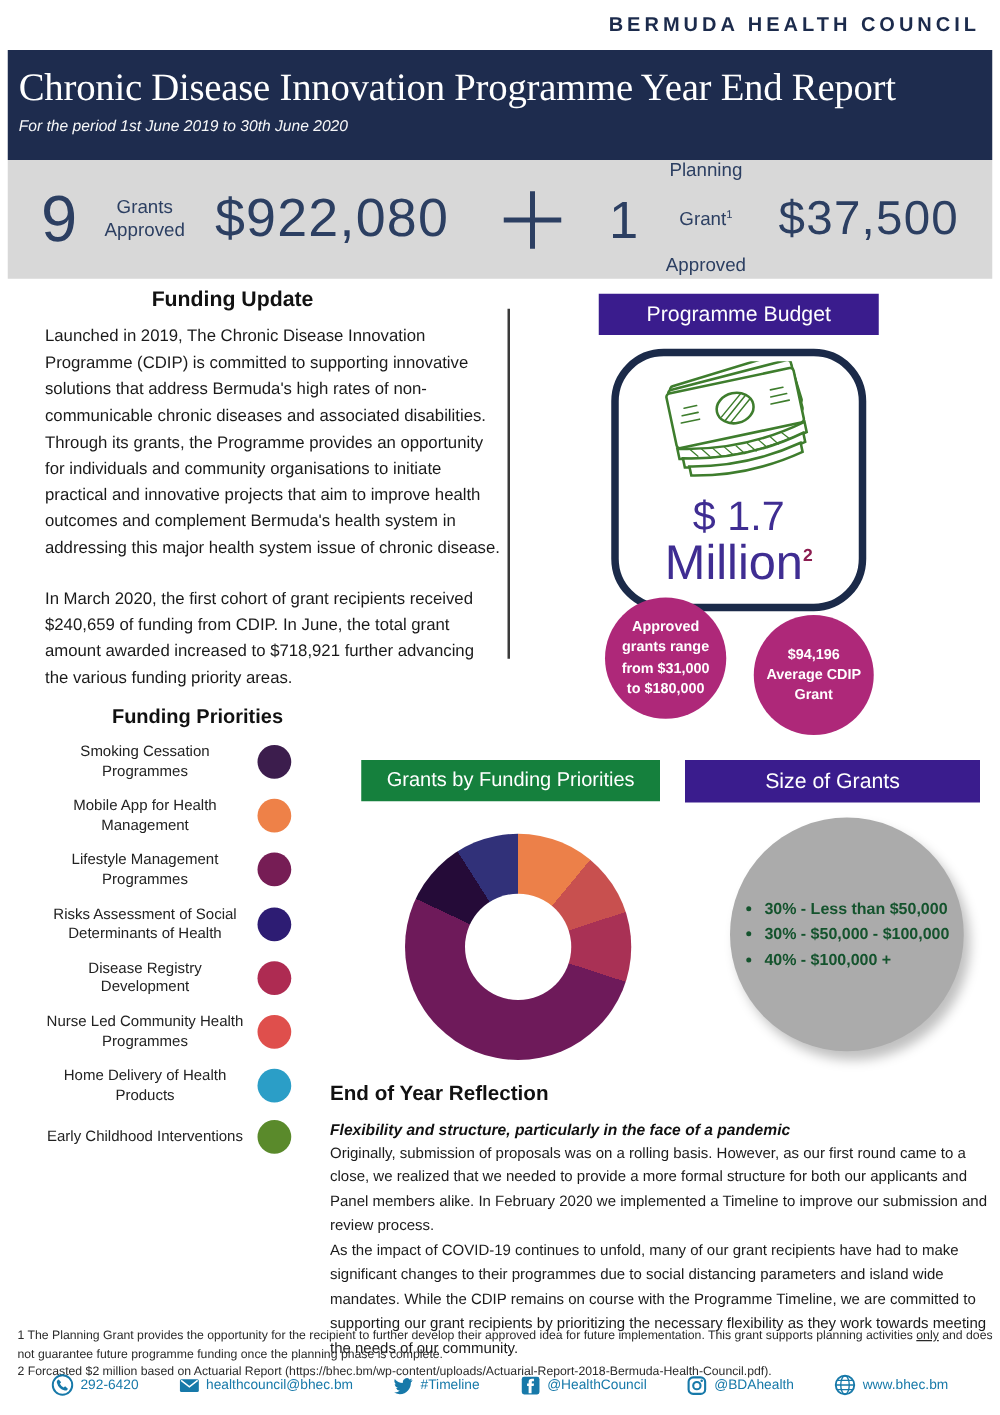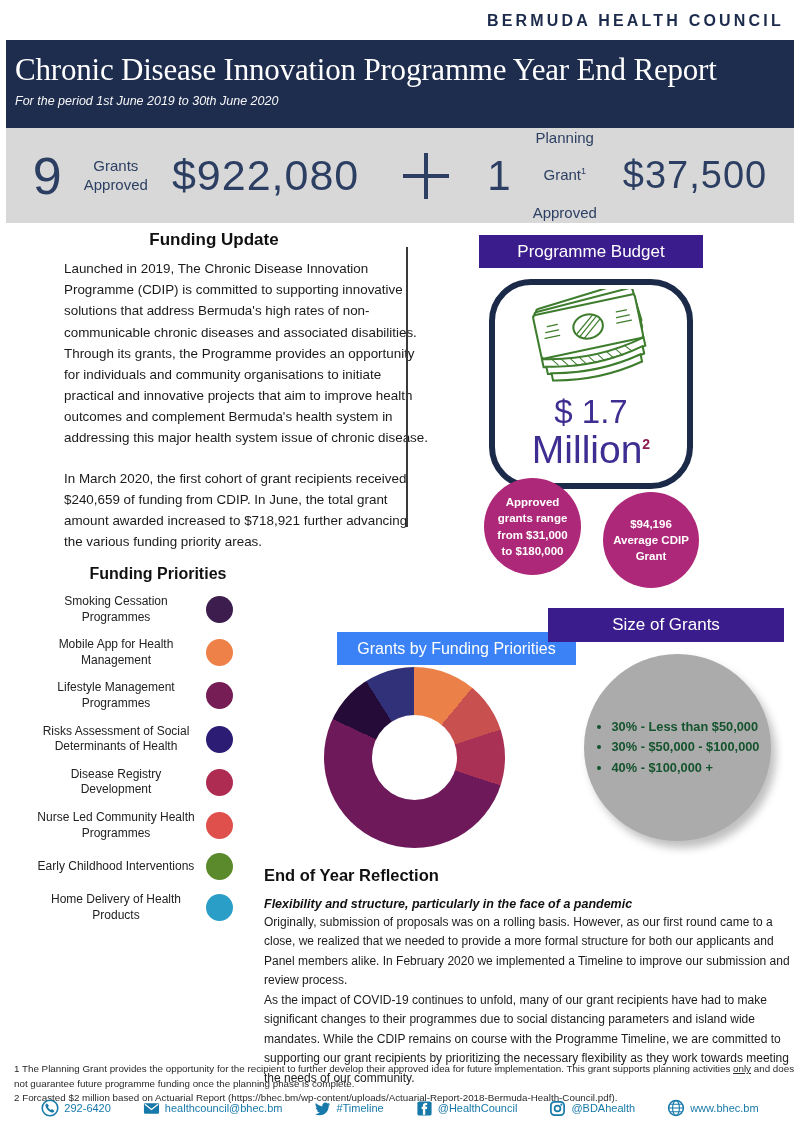--- a/index.html
+++ b/index.html
@@ -31,21 +31,21 @@
   .stat-num-big{font-size:52px;font-weight:300;}
   .stat-num-mid{font-size:42px;font-weight:300;}
   .stat-amount1{font-size:43px;font-weight:300;letter-spacing:1px;margin-left:24px;}
   .stat-amount2{font-size:38px;font-weight:300;letter-spacing:1px;margin-left:26px;}
   .stat-label{font-size:15px;line-height:1.25;text-align:center;white-space:pre-line;margin-left:22px;}
   .stat-label sup{font-size:9px;}
   .plus-icon{position:relative;width:46px;height:46px;margin:0 38px 0 44px;display:inline-block;}
   .plus-icon::before{content:"";position:absolute;left:0;top:21px;width:46px;height:4px;background:#2C3F62;}
   .plus-icon::after{content:"";position:absolute;left:21px;top:0;width:4px;height:46px;background:#2C3F62;}
   
-  .funding-update{position:absolute;left:30px;top:230px;width:364px;margin-left:28px;}
+  .funding-update{position:absolute;left:30px;top:230px;width:364px;}
   .funding-update h2{margin:0 0 8px 0;font-size:17px;font-weight:700;color:#111;text-align:center;width:300px;}
   .funding-update p{margin:0;font-size:13.4px;line-height:1.58;color:#1a1a1a;}
   .funding-update p + p{margin-top:19px;}
   .divider-v{position:absolute;left:400px;top:247px;width:2px;height:280px;background:#3a3a3a;}
   
   .pb-banner{
     position:absolute;left:473px;top:235px;width:224px;height:33px;background:#3A1C8D;color:#fff;
     display:flex;align-items:center;justify-content:center;font-size:17px;
   }
   .budget-card{
@@ -65,22 +65,22 @@
   .pink-c1{left:478px;top:478px;width:97px;height:97px;}
   .pink-c2{left:597px;top:492px;width:96px;height:96px;}
   
   .fp-heading{position:absolute;left:32px;top:565px;width:240px;text-align:center;font-size:16px;font-weight:700;color:#111;}
   .legend{position:absolute;left:30px;top:594px;width:250px;}
   .legend-row{display:flex;align-items:center;margin-bottom:12px;}
   .legend-label{width:160px;text-align:center;font-size:12px;line-height:1.3;color:#222;}
   .legend-dot{width:27px;height:27px;border-radius:50%;margin-left:10px;flex:0 0 auto;}
   
   .gbfp-banner{
-    position:absolute;left:283px;top:632px;width:239px;height:33px;background:#3b82f6;color:#fff;
-    display:flex;align-items:center;justify-content:center;font-size:16px;margin-left:48px;
+    position:absolute;left:283px;top:608px;width:239px;height:33px;background:#15803d;color:#fff;
+    display:flex;align-items:center;justify-content:center;font-size:16px;
   }
   .sog-banner{
     position:absolute;left:542px;top:608px;width:236px;height:34px;background:#3A1C8D;color:#fff;
     display:flex;align-items:center;justify-content:center;font-size:17px;
   }
   
   .donut{position:absolute;left:318px;top:667px;width:181px;height:181px;border-radius:50%;}
   .donut-hole{position:absolute;left:48px;top:48px;width:85px;height:85px;border-radius:50%;background:#fff;}
   
   .gray-circle{
@@ -182,26 +182,26 @@
       </div>
       <div class="legend-row">
         <div class="legend-label">Disease Registry Development</div>
         <div class="legend-dot" style="background: rgb(174, 43, 82);"></div>
       </div>
       <div class="legend-row">
         <div class="legend-label">Nurse Led Community Health Programmes</div>
         <div class="legend-dot" style="background: rgb(223, 79, 76);"></div>
       </div>
       <div class="legend-row">
+        <div class="legend-label">Home Delivery of Health Products</div>
+        <div class="legend-dot" style="background: rgb(43, 158, 199);"></div>
+      </div>
+      <div class="legend-row">
         <div class="legend-label">Early Childhood Interventions</div>
         <div class="legend-dot" style="background: rgb(90, 138, 43);"></div>
-      </div>
-      <div class="legend-row">
-        <div class="legend-label">Home Delivery of Health Products</div>
-        <div class="legend-dot" style="background: rgb(43, 158, 199);"></div>
       </div>
     </div>
 
   <div class="gbfp-banner">Grants by Funding Priorities</div>
   <div class="sog-banner">Size of Grants</div>
 
   <div class="donut" id="donut" style="background: conic-gradient(rgb(236, 128, 73) 0%, rgb(236, 128, 73) 11%, rgb(200, 80, 79) 11%, rgb(200, 80, 79) 20%, rgb(169, 49, 85) 20%, rgb(169, 49, 85) 30%, rgb(110, 26, 90) 30%, rgb(110, 26, 90) 82%, rgb(37, 11, 56) 82%, rgb(37, 11, 56) 91%, rgb(49, 49, 121) 91%, rgb(49, 49, 121) 100%);">
     <div class="donut-hole"></div>
   </div>
 

